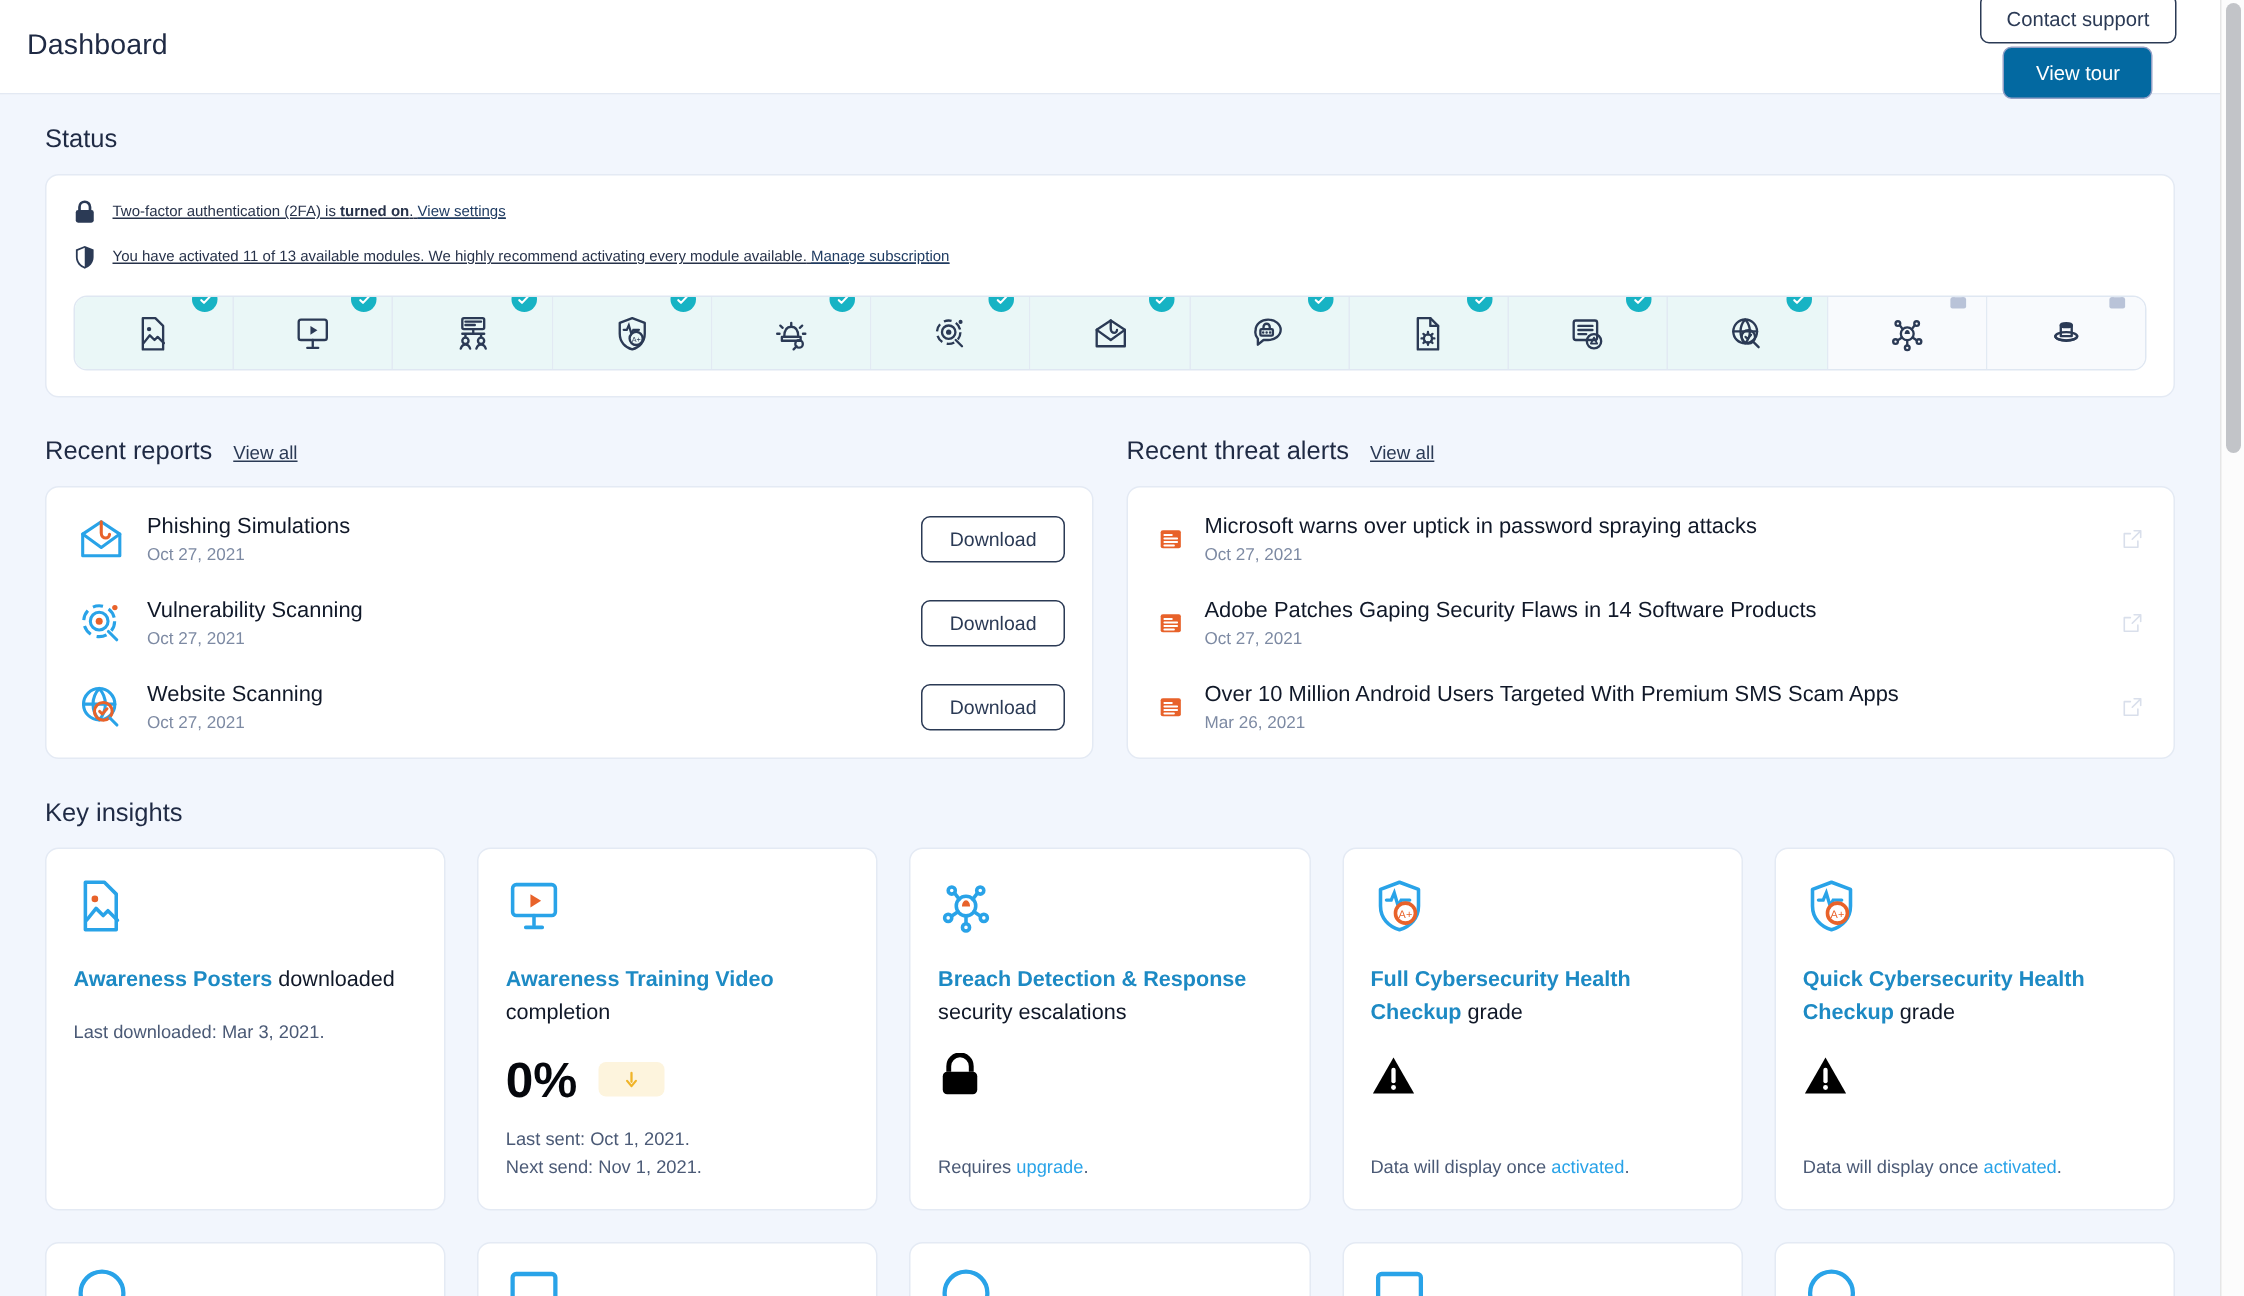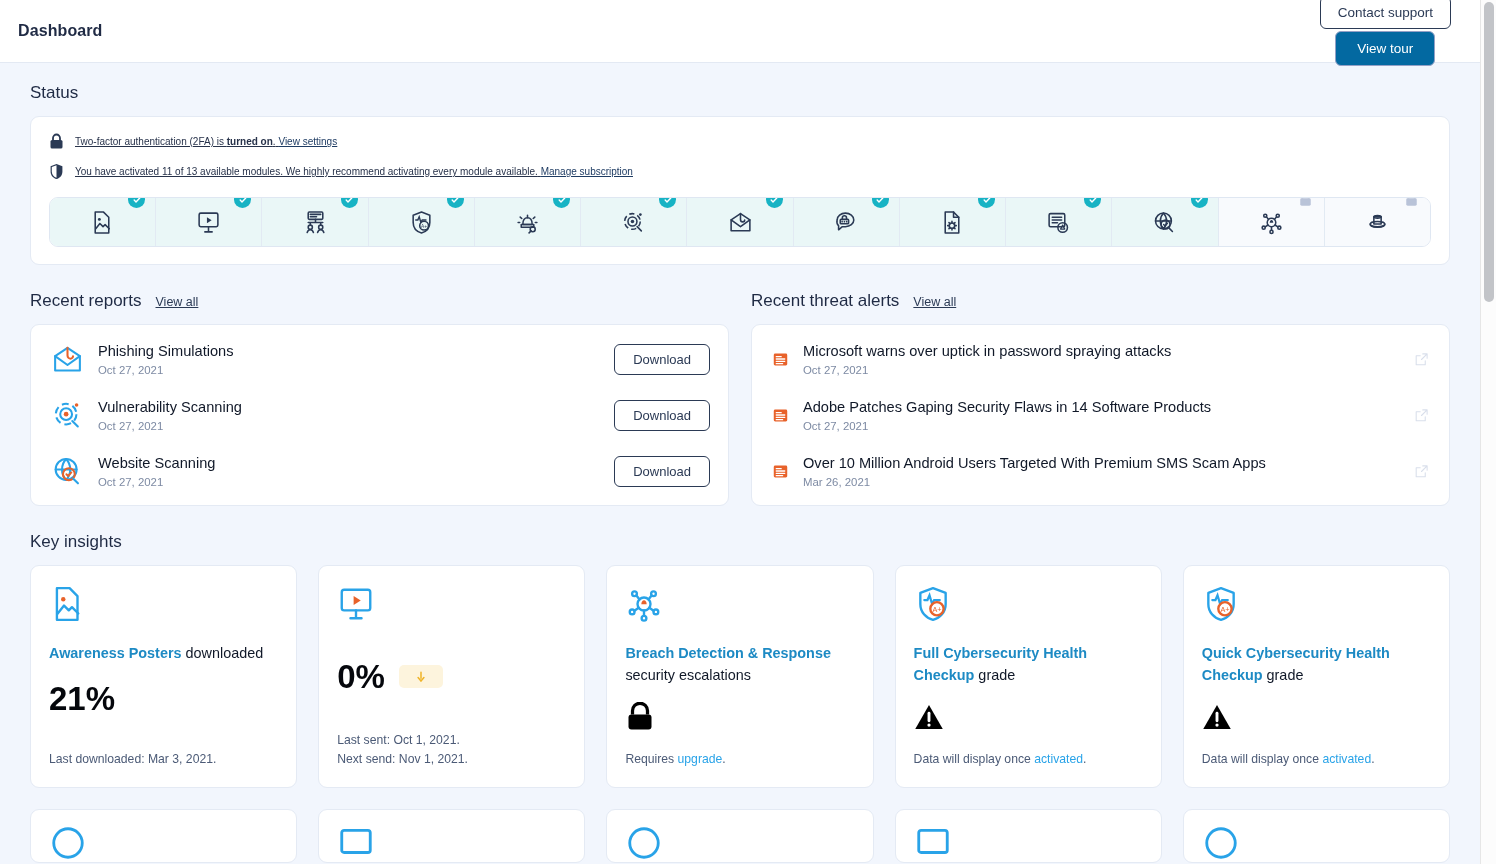--- a/index.html
+++ b/index.html
@@ -11,21 +11,21 @@
   }
   .viewport { width: 1480px; height: 864px; position: relative; overflow: hidden; float: left; }
 
   
   .header {
     height: 63px; background: #ffffff;
     display: flex; align-items: center; justify-content: space-between;
     padding: 0 24px 0 18px;
     border-bottom: 1px solid #e3e9f3;
   }
-  .page-title { font-size: 16px; font-weight: 700; color: #1f2a44; letter-spacing: .1px; }
+  .page-title { font-size: 19px; font-weight: 400; color: #1f2a44; letter-spacing: .1px; }
   .header-actions { display: flex; align-items: center; gap: 2px; padding-right: 5px; flex-direction: column; }
   .btn-outline {
     background: #fff; border: 1px solid #2b3a55; color: #2b3a55;
     font-size: 13.5px; font-family: inherit;
     padding: 8px 17px; border-radius: 6px; cursor: pointer; white-space: nowrap;
   }
   .btn-primary {
     background: #0369a1; border: 1px solid #93a0c6; color: #ffffff;
     font-size: 13.5px; font-family: inherit;
     padding: 9px 21px; border-radius: 6px; cursor: pointer; white-space: nowrap;
@@ -441,33 +441,31 @@
 
     <div class="section-title" style="margin-bottom:13px;">Key insights</div>
     <div class="insights-grid" id="insights-grid">
         <div class="insight-card">
           <div class="insight-icon"><svg width="38" height="38" viewBox="0 0 24 24">
               <path d="M5 2h8l5 5v15H5z" fill="none" stroke="#29a3e8" stroke-width="1.5" stroke-linecap="round" stroke-linejoin="round"></path>
               <circle cx="9" cy="9" r="1.4" fill="#e8622a"></circle>
               <path d="M5.5 18l4-5 3 3 2-2 4 4" fill="none" stroke="#29a3e8" stroke-width="1.5" stroke-linecap="round" stroke-linejoin="round"></path>
             </svg></div>
           <div class="insight-label"><span class="hl">Awareness Posters</span><span> downloaded</span></div>
-          <div class="value-row">
-            <span class="insight-value">21%</span>
-          </div>
           <div class="insight-foot">
             <div>Last downloaded: Mar 3, 2021.</div>
           </div>
         </div>
         <div class="insight-card">
           <div class="insight-icon"><svg width="38" height="38" viewBox="0 0 24 24">
               <rect x="3" y="3" width="18" height="13" rx="1.5" fill="none" stroke="#29a3e8" stroke-width="1.5" stroke-linecap="round" stroke-linejoin="round"></rect>
               <path d="M10.5 7l4.5 2.8-4.5 2.8z" fill="#e8622a"></path>
               <path d="M12 16v4M8.5 21h7" fill="none" stroke="#29a3e8" stroke-width="1.5" stroke-linecap="round" stroke-linejoin="round"></path>
             </svg></div>
+          <div class="insight-label"><span class="hl">Awareness Training Video</span><span> completion</span></div>
           <div class="value-row">
             <span class="insight-value">0%</span>
             <span class="trend-badge">
               <span style="line-height:0"><svg width="14" height="14" viewBox="0 0 24 24">
                   <path d="M12 4v10M12 19l-5-6M12 19l5-6" fill="none" stroke="#f0b429" stroke-width="2.6" stroke-linecap="round" stroke-linejoin="round"></path>
                 </svg></span>
             </span>
           </div>
           <div class="insight-foot">
             <div>Last sent: Oct 1, 2021.</div>

